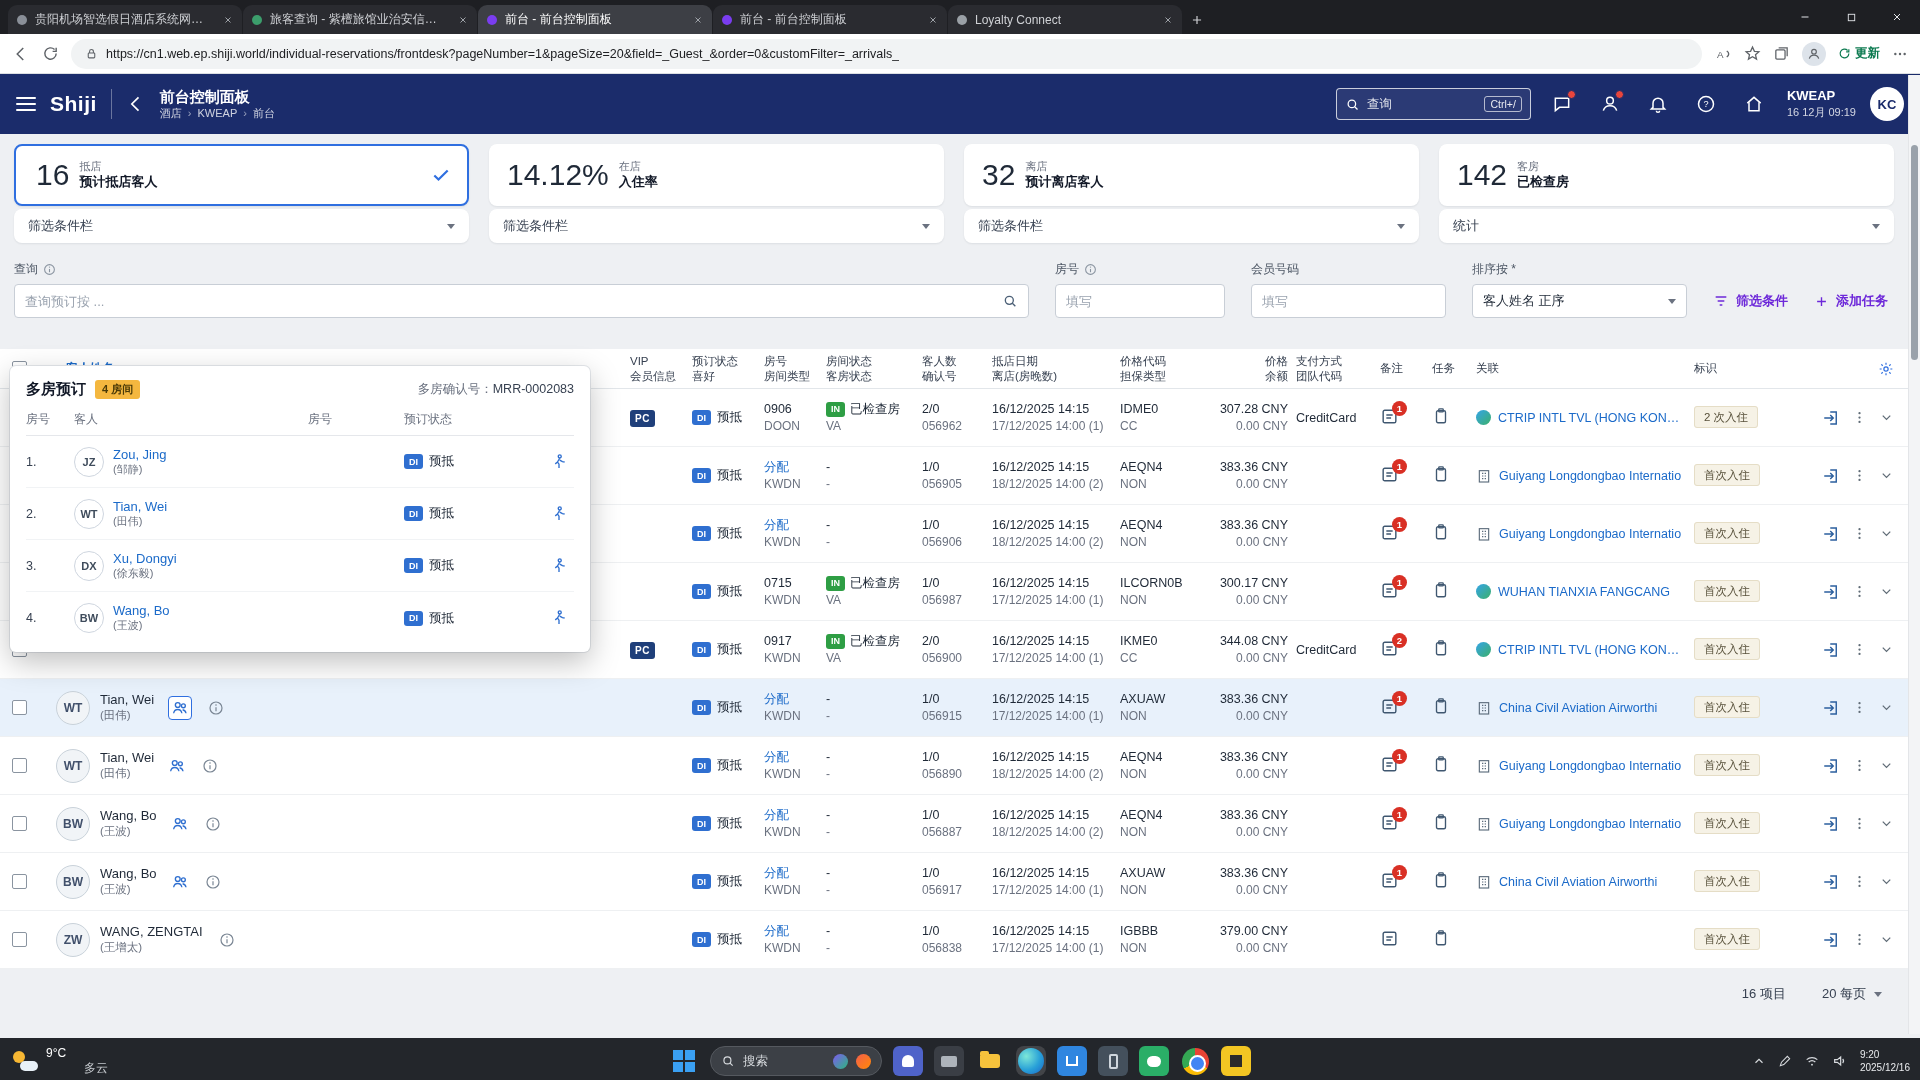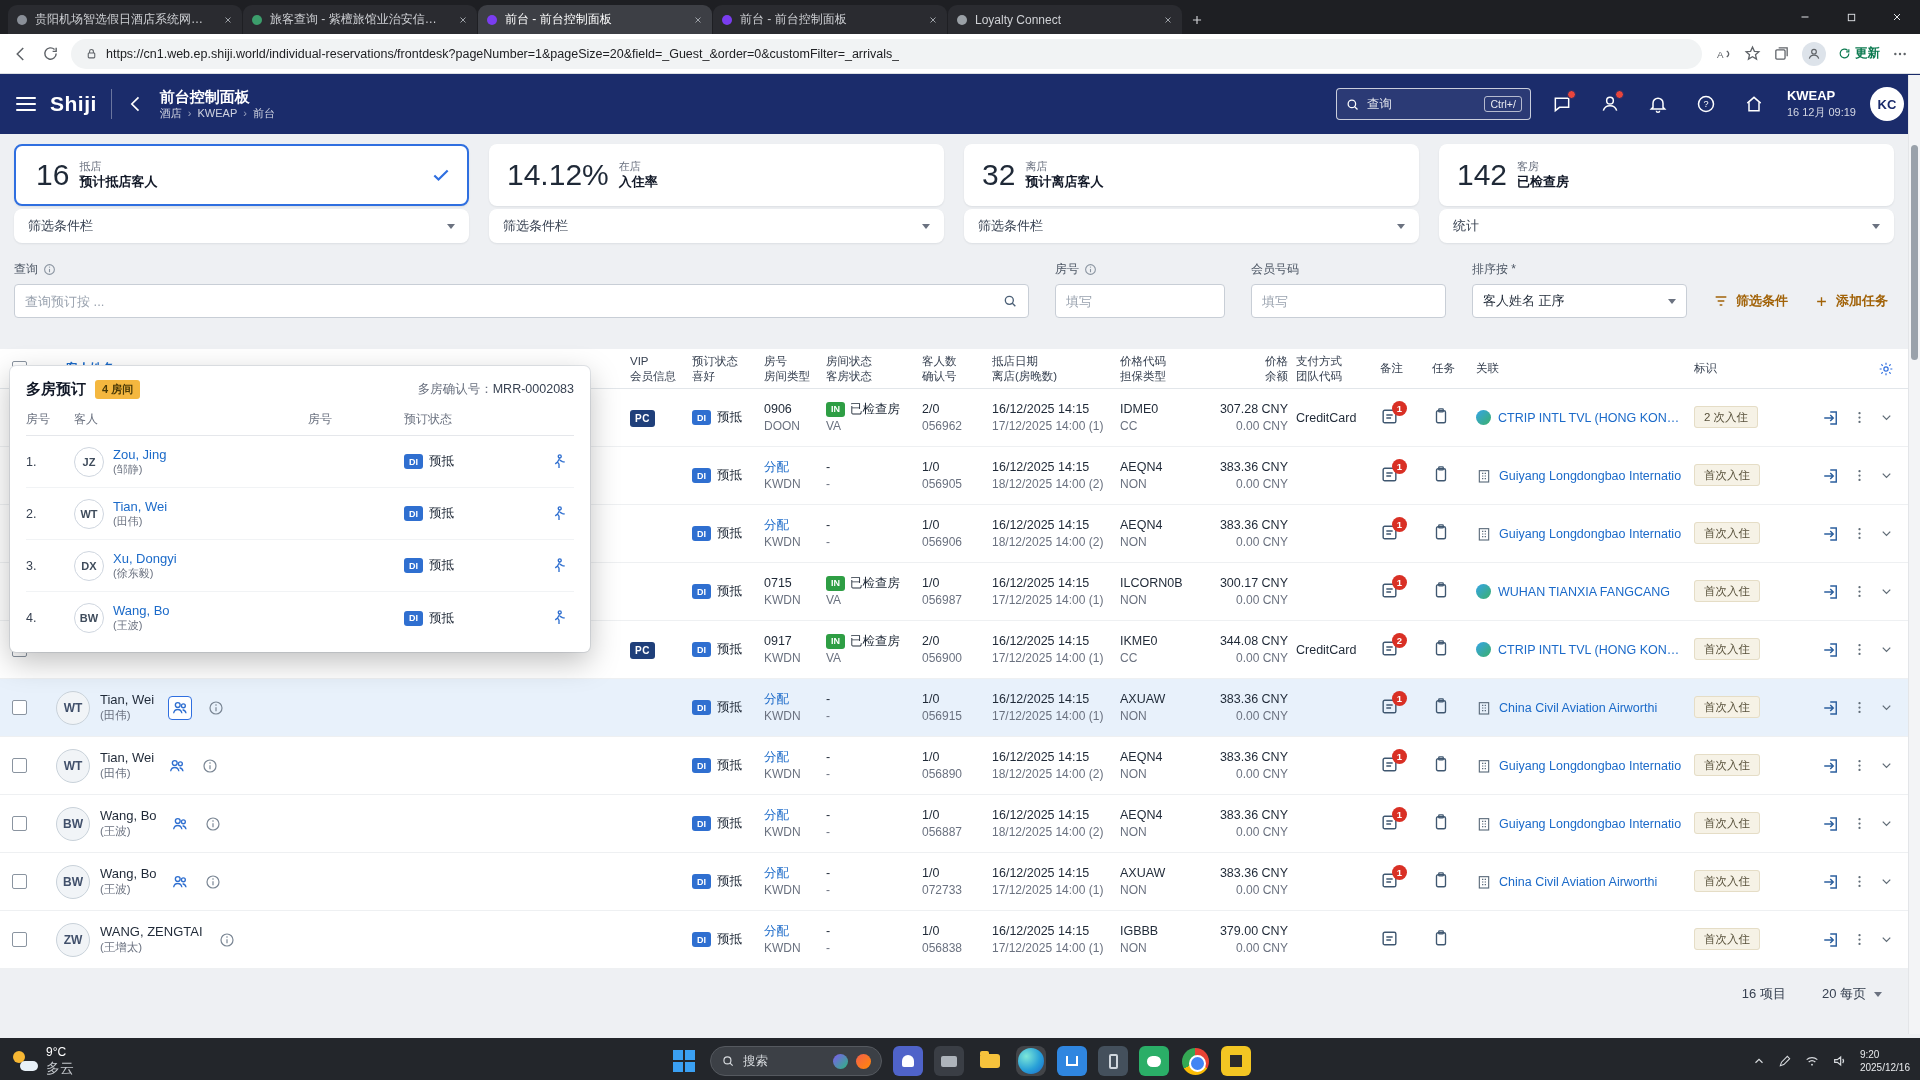--- a/index.html
+++ b/index.html
@@ -70,21 +70,21 @@
   .filters { display:flex; align-items:flex-end; gap:26px; padding:18px 14px 0; }
   .f-label { display:flex; align-items:center; gap:5px; font-size:12px; color:#4b5563; margin-bottom:6px; }
   .f-label .i-ic { color:#8a94a0; display:flex; }
   .f-control { height:34px; border:1px solid #c8ced6; border-radius:4px; background:#fff; display:flex; align-items:center; gap:8px; padding:0 10px; }
   .f-control input { flex:1; min-width:0; border:none; outline:none; font-size:13px; color:#1f2937; font-family:inherit; background:transparent; }
   .f-control input::placeholder { color:#9aa3af; }
   .search-field { flex:1; }
   .room-field { width:170px; } .member-field { width:195px; } .sort-field { width:215px; }
   .f-select { justify-content:space-between; font-size:13px; color:#1f2937; }
   .f-actions { display:flex; align-items:center; gap:26px; height:34px; padding-right:6px; }
-  .blue-btn { display:flex; align-items:center; gap:7px; color:#a16207; font-size:13px; font-weight:bold; white-space:nowrap; }
+  .blue-btn { display:flex; align-items:center; gap:7px; color:#6d28d9; font-size:13px; font-weight:bold; white-space:nowrap; }
 
   
   .tablecard { margin-top:31px; background:#fff; --cols:36px 566px 54px 64px 54px 88px 62px 120px 74px 86px 76px 44px 36px 210px 96px 96px; }
   .thead { display:grid; grid-template-columns:var(--cols); column-gap:8px; align-items:center; height:40px; padding:0 12px; border-bottom:1px solid #e2e6ea; font-size:11.5px; color:#374151; }
   .th2 { display:flex; flex-direction:column; line-height:1.3; }
   .h-guest { color:#1b6ac9; font-weight:bold; font-size:12px; display:flex; align-items:center; gap:4px; }
   .sort-arrow::before { content:"↑"; }
   .h-right { text-align:right; }
   .h-gear { justify-self:end; color:#2f6fe0; display:flex; }
   .cb { width:15px; height:15px; border:1.5px solid #8a94a0; border-radius:2px; background:#fff; display:inline-block; }
@@ -150,21 +150,21 @@
   .scrollbar { position:absolute; right:0; top:75px; bottom:46px; width:12px; background:#f3f4f6; border-left:1px solid #e3e5e8; }
   .thumb { position:absolute; left:2px; right:2px; top:70px; height:215px; background:#9aa2ab; border-radius:6px; }
 
   
   .taskbar { position:absolute; bottom:0; left:0; right:0; height:42px; background:#23262b; color:#fff; }
   .tb-weather { position:absolute; left:12px; top:0; height:46px; display:flex; align-items:center; gap:8px; }
   .w-ic { position:relative; width:26px; height:22px; }
   .w-ic::before { content:""; position:absolute; left:1px; top:1px; width:12px; height:12px; border-radius:50%; background:#f7b733; }
   .w-ic::after { content:""; position:absolute; right:0; bottom:1px; width:18px; height:10px; border-radius:6px; background:#e8f1f8; }
   .w-temp { font-size:12px; line-height:1.25; }
-  .w-cond { font-size:14px; color:#c3c7cc; line-height:1.25; }
+  .w-cond { font-size:12px; color:#c3c7cc; line-height:1.25;margin-left:38px; }
   .tb-center { position:absolute; left:50%; top:0; transform:translateX(-50%); height:46px; display:flex; align-items:center; gap:11px; }
   .winlogo { display:grid; grid-template-columns:10px 10px; grid-template-rows:10px 10px; gap:2px; }
   .winlogo i { background:#3aa0f3; }
   .tb-search { width:172px; height:30px; border-radius:15px; background:#3c4046; border:1px solid #55595f; display:flex; align-items:center; gap:8px; padding:0 10px; font-size:12.5px; color:#d7dade; }
   .mini { width:15px; height:15px; border-radius:50%; flex:none; }
   .mini.a { background:linear-gradient(135deg,#7f5af0,#2cb67d); margin-left:auto; }
   .mini.b { background:linear-gradient(135deg,#f25f4c,#ff8906); }
   .tile { width:30px; height:30px; border-radius:6px; display:flex; align-items:center; justify-content:center; flex:none; }
   .t-person { background:#4f63c9; } .t-person i { width:12px; height:12px; border-radius:50% 50% 2px 2px; background:#fff; }
   .t-dark { background:#3a3e45; } .t-dark i { width:16px; height:11px; background:#aeb4bb; border-radius:2px; }
@@ -1422,21 +1422,21 @@
           </span>
           <span class="two">
             <span class="rstate-l1">
 
               <span class="l1">-</span>
             </span>
             <span class="l2">-</span>
           </span>
           <span class="two">
             <span class="l1">1/0</span>
-            <span class="l2">072733</span>
+            <span class="l2">056917</span>
           </span>
           <span class="two">
             <span class="l1">16/12/2025 14:15</span>
             <span class="l2">17/12/2025 14:00 (1)</span>
           </span>
           <span class="two">
             <span class="l1">AXUAW</span>
             <span class="l2">NON</span>
           </span>
           <span class="two c-price">

